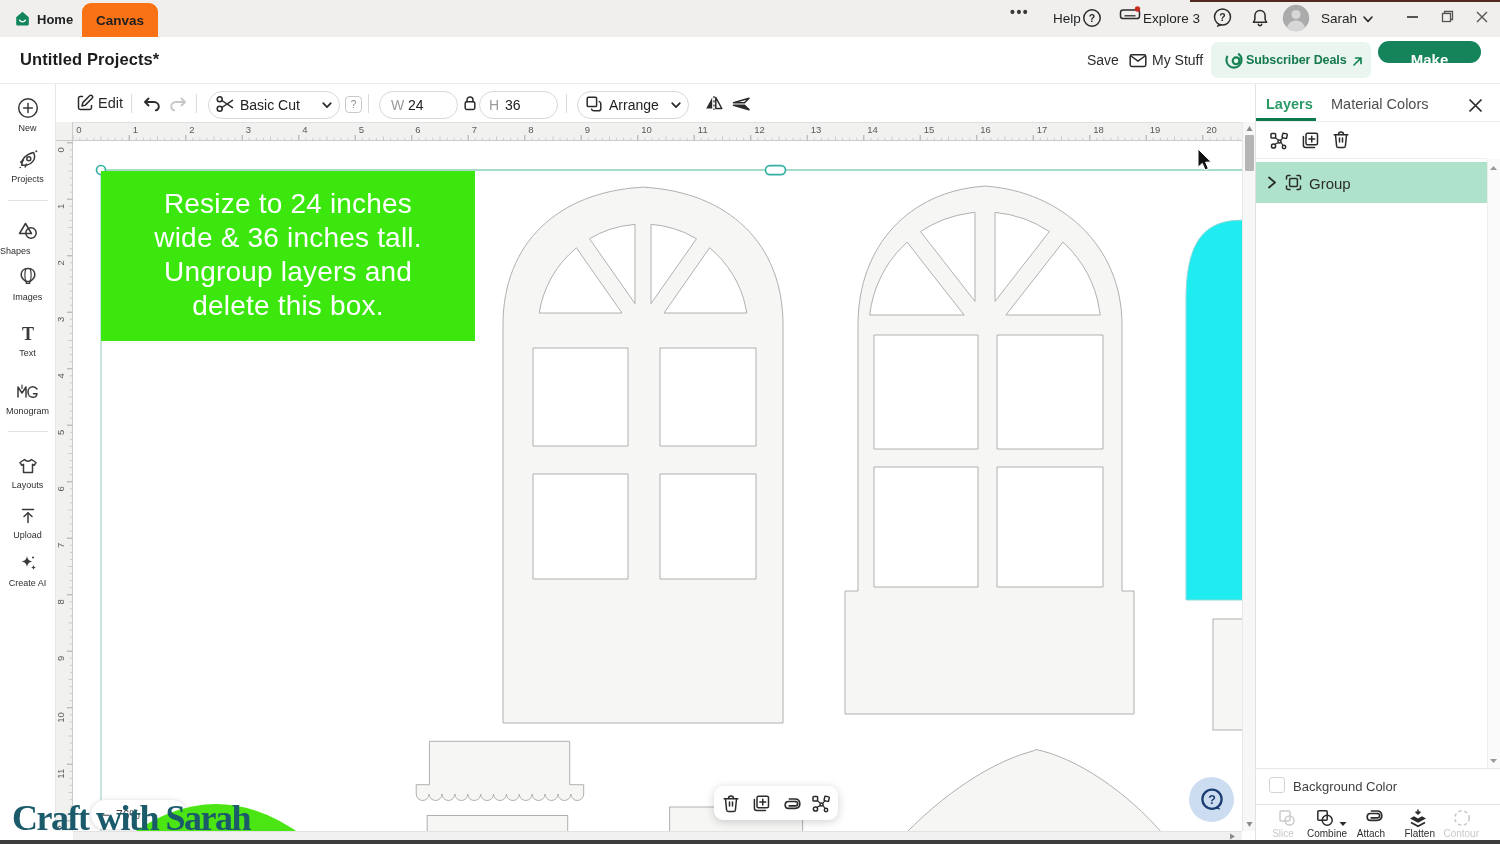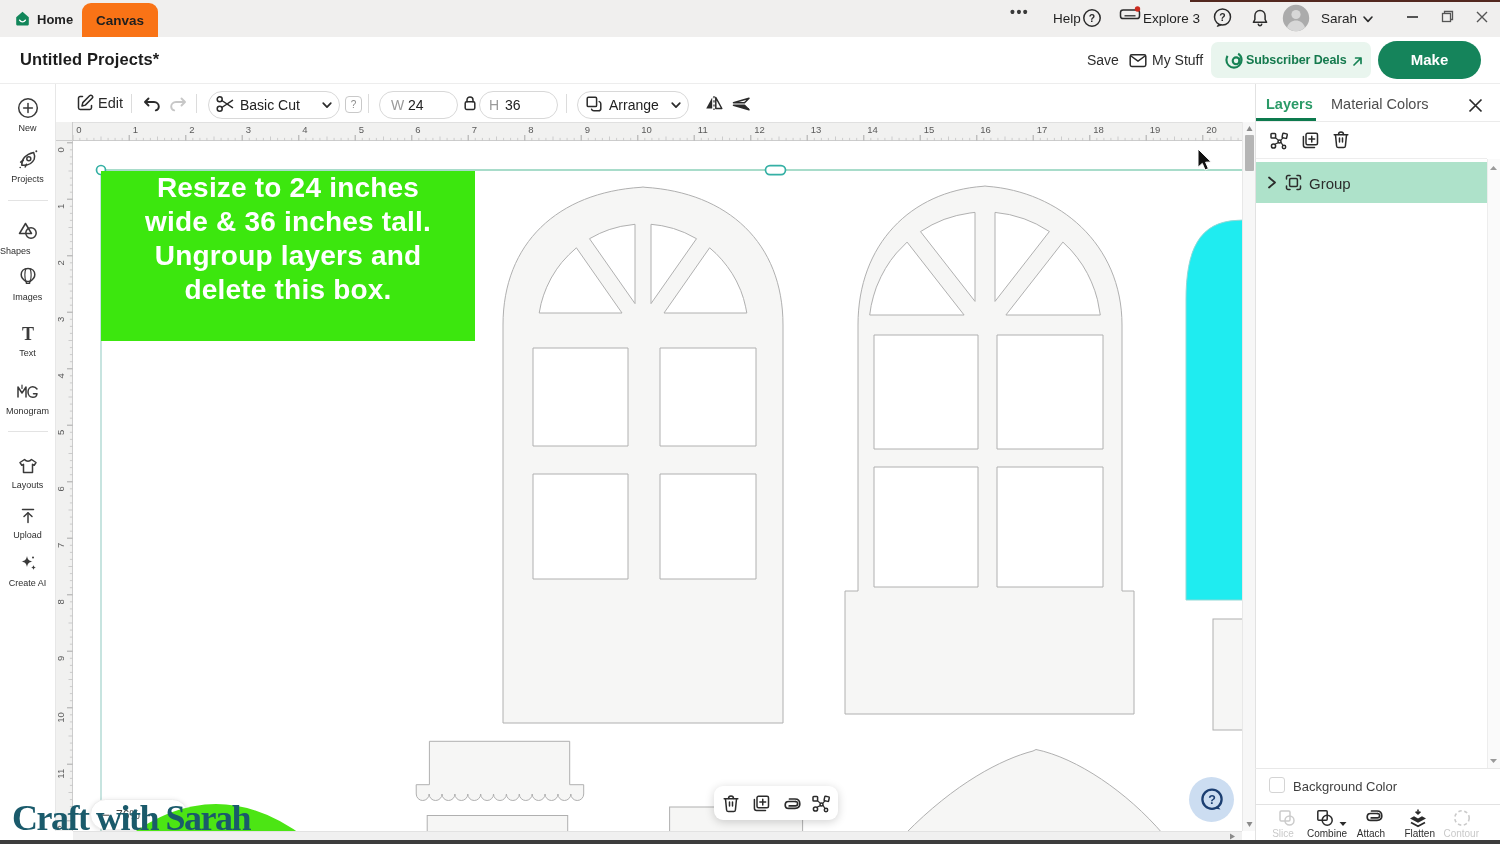--- a/index.html
+++ b/index.html
@@ -5,21 +5,21 @@
 .abs{position:absolute}
 #topbar{position:absolute;left:0;top:0;width:1500px;height:37px;background:#f0efee}
 #canvastab{position:absolute;left:82px;top:3px;width:76px;height:34px;background:#f97316;border-radius:9px 9px 0 0;text-align:center;font-size:13.5px;font-weight:bold;color:#1f1f1f;line-height:36px}
 #row2{position:absolute;left:0;top:37px;width:1500px;height:47px;background:#fff}
 #toolbar{position:absolute;left:56px;top:84px;width:1199px;height:38px;background:#fff}
 .inputbox{position:absolute;top:7px;height:28px;border:1px solid #d8d8d8;border-radius:14px;font-size:14px}
 .sep{position:absolute;top:10px;width:1px;height:19px;background:#dcdcdc}
 #sidebar{position:absolute;left:0;top:84px;width:56px;height:747px;background:#fff;border-right:1px solid #e7e7e7}
 #canvas{position:absolute;left:73px;top:141px;width:1169px;height:690px;background:#fff;overflow:hidden}
 #rightpanel{position:absolute;left:1255px;top:84px;width:245px;height:760px;background:#fff;border-left:1px solid #e2e2e2}
-#greenbox{position:absolute;left:28px;top:30px;width:374px;height:170px;background:#3ce70e;color:#fff;font-weight:bold;font-size:28px;line-height:34px;text-align:center;letter-spacing:-0.3px;letter-spacing:.2px}
+#greenbox{position:absolute;left:28px;top:30px;width:374px;height:170px;background:#3ce70e;color:#fff;font-weight:normal;font-size:28px;line-height:34px;text-align:center;padding-top:16px;letter-spacing:-0.3px;letter-spacing:.2px}
 .hsb{position:absolute;left:73px;top:831px;width:1169px;height:10px;background:#f0f0f0;border-top:1px solid #e2e2e2}
 .vsb{position:absolute;left:1242px;top:122px;width:13px;height:709px;background:#f7f7f7;border-left:1px solid #e8e8e8}
 #btmbar{position:absolute;left:0;top:840px;width:1500px;height:4px;background:#3d3d3d}
 .panel-tab{font-size:14.5px;font-weight:bold}
 </style></head><body>
 <div id="topbar"></div>
 <div class="abs" style="left:1190px;top:0;width:310px;height:2px;background:#53281f"></div>
 <div id="canvastab">Canvas</div>
 <div class="abs" style="left:14px;top:10px"><svg width="17" height="17" viewBox="0 0 17 17" fill="none">
       <path d="M2.2 7.2 L8.5 1.8 L14.8 7.2 V14 C14.8 14.9 14.1 15.6 13.2 15.6 H3.8 C2.9 15.6 2.2 14.9 2.2 14 Z" fill="#12865a"></path>
@@ -75,21 +75,21 @@
 <div class="abs" style="left:1211px;top:42px;width:160px;height:36px;background:#e9f5ee;border-radius:7px"></div>
 <div class="abs" style="left:1224px;top:50px"><svg width="20" height="20" viewBox="0 0 20 20" fill="none">
       <circle cx="10" cy="10" r="7.6" fill="none" stroke="#168254" stroke-width="2.1" stroke-dasharray="36 12" stroke-dashoffset="8"></circle>
       <circle cx="12.1" cy="10.8" r="3.4" fill="none" stroke="#168254" stroke-width="2.1"></circle>
       <line x1="15.5" y1="7.5" x2="15.5" y2="13.8" stroke="#168254" stroke-width="2.1"></line>
     </svg></div>
 <div class="abs" style="left:1246px;top:53px;font-size:12.5px;font-weight:bold;color:#157a4e;letter-spacing:-0.1px">Subscriber Deals</div>
 <div class="abs" style="left:1351px;top:54px"><svg width="13" height="13" viewBox="0 0 13 13" fill="none">
       <path d="M3 10 L10 3 M10 3 H4.6 M10 3 V8.4" stroke="#168254" stroke-width="1.7" fill="none" stroke-linecap="round"></path>
     </svg></div>
-<div class="abs" style="left:1378px;top:41px;width:103px;height:38px;background:#15845b;border-radius:19px;color:#fff;font-size:15px;font-weight:bold;text-align:center;line-height:38px">Make</div>
+<div class="abs" style="left:1378px;top:41px;width:103px;height:22px;background:#15845b;border-radius:19px;color:#fff;font-size:15px;font-weight:bold;text-align:center;line-height:38px">Make</div>
 <div class="abs" style="left:0;top:83px;width:1500px;height:1px;background:#ededed"></div>
 <div id="toolbar"></div>
 <div class="abs" style="left:76px;top:94px"><svg width="18" height="18" viewBox="0 0 18 18" fill="none">
       <path d="M6.5 2.5 H4.2 C3.2 2.5 2.5 3.2 2.5 4.2 V13.8 C2.5 14.8 3.2 15.5 4.2 15.5 H13.8 C14.8 15.5 15.5 14.8 15.5 13.8 V11.5" stroke="#2b2b2b" stroke-width="1.5" stroke-linecap="round" stroke-linejoin="round" fill="none"></path>
       <path d="M6.8 8.6 L13.6 1.8 C14.3 1.1 15.4 1.1 16.1 1.8 C16.8 2.5 16.8 3.6 16.1 4.3 L9.3 11.1 L6 12 L6.8 8.6 Z" stroke="#2b2b2b" stroke-width="1.5" stroke-linecap="round" stroke-linejoin="round" fill="none"></path>
     </svg></div>
 <div class="abs" style="left:98px;top:95px;font-size:14.5px;color:#2b2b2b">Edit</div>
 <div class="sep" style="left:131px;top:94px"></div>
 <div class="abs" style="left:142px;top:96px"><svg width="20" height="16" viewBox="0 0 20 16" fill="none">
       <path d="M6.5 2.5 L3 6 L6.5 9.5 M3.3 6 H12 C14.8 6 16.8 8 16.8 10.5 C16.8 12.4 15.6 13.9 13.8 14.4" stroke="#2b2b2b" stroke-width="1.9" fill="none" stroke-linecap="round" stroke-linejoin="round"></path>

